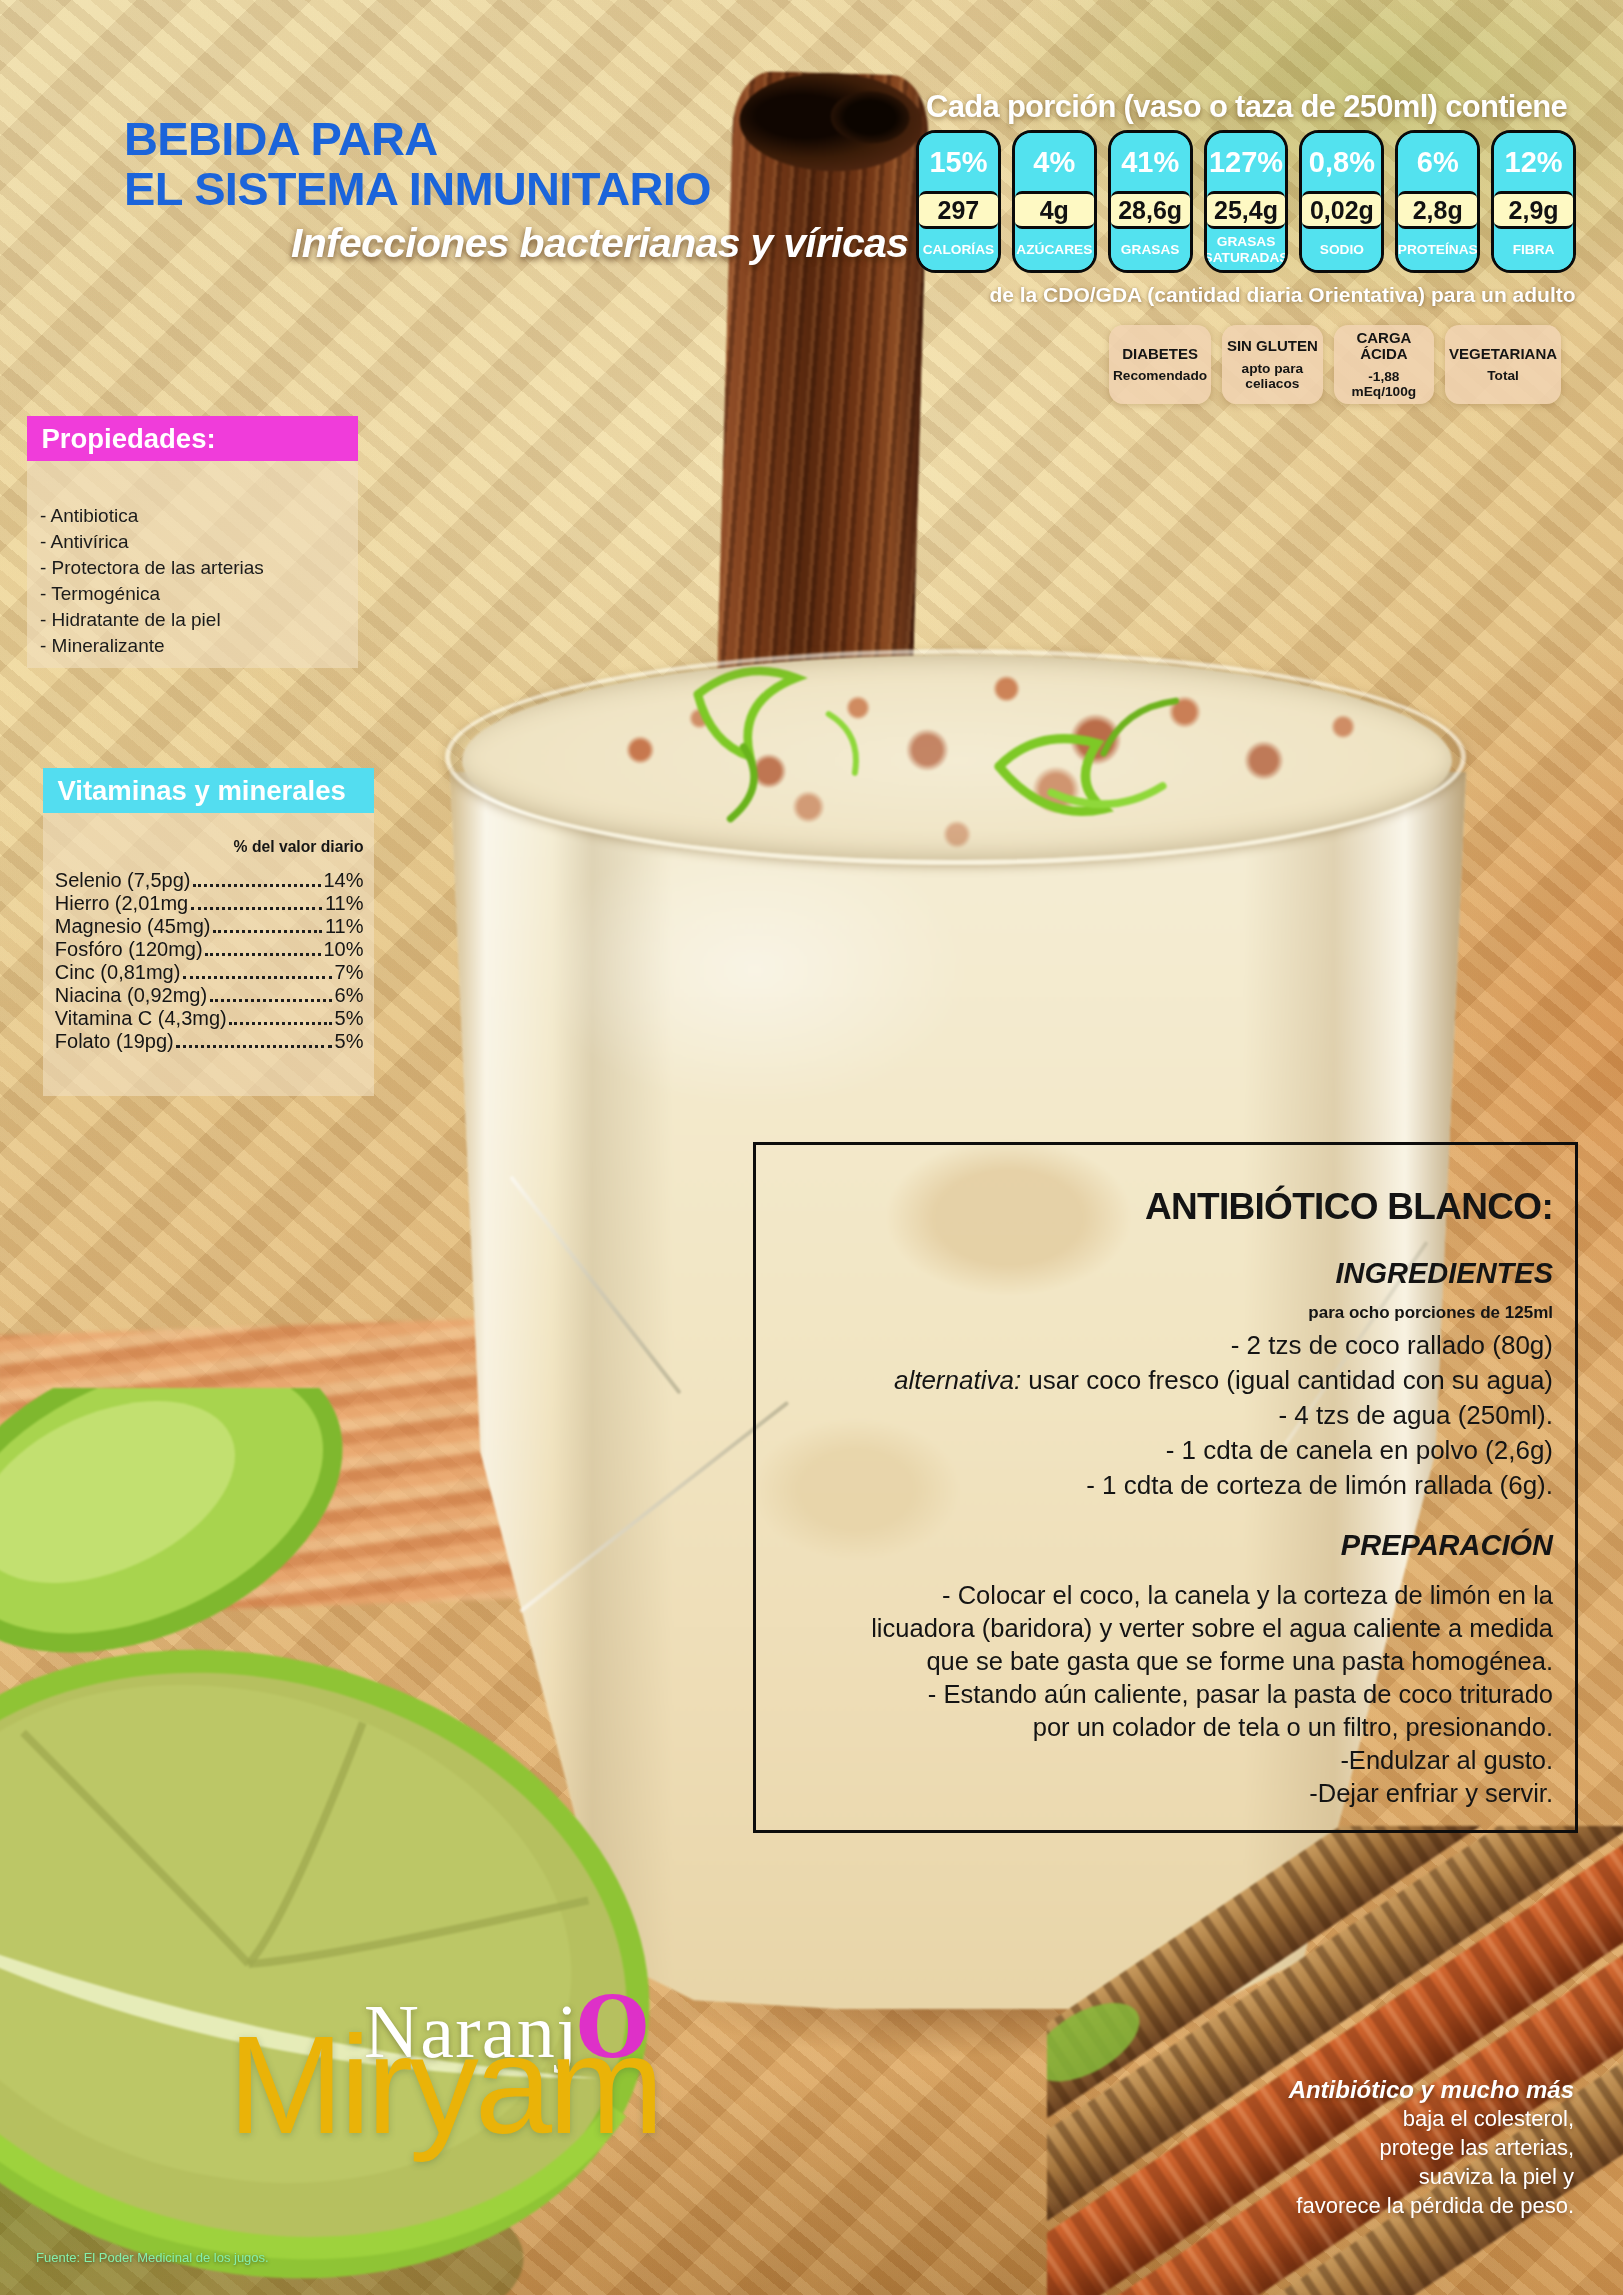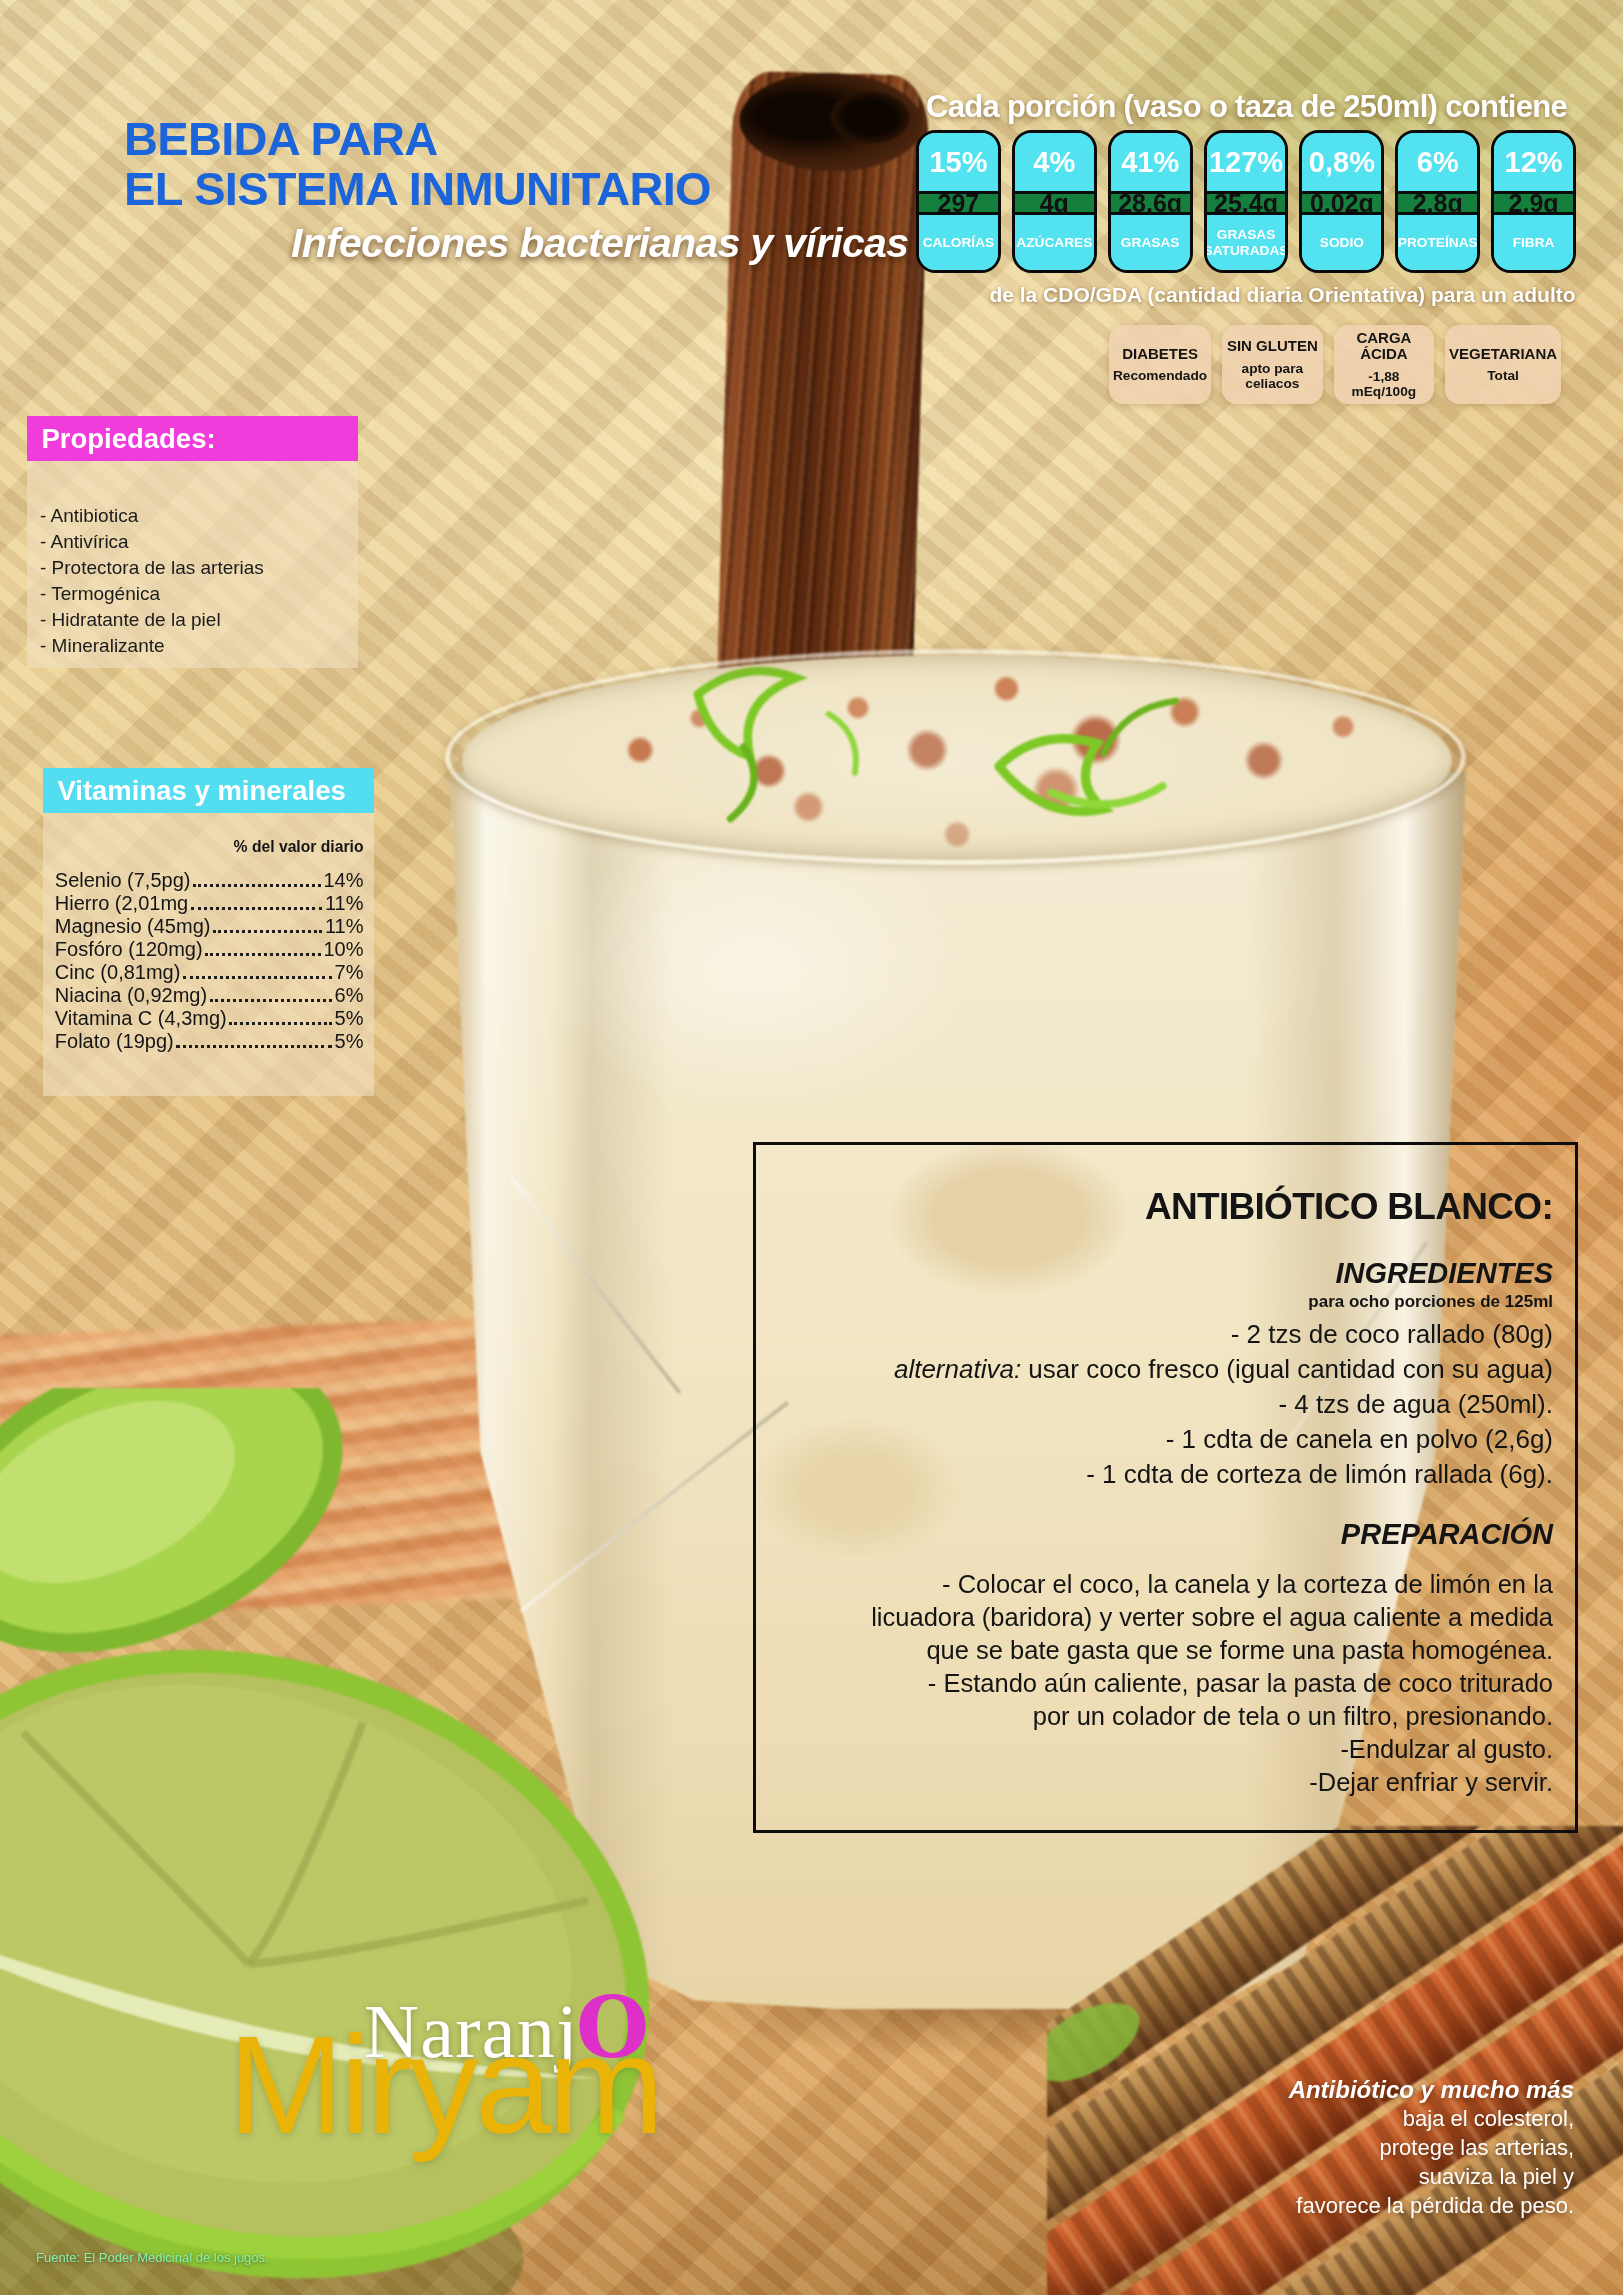--- a/index.html
+++ b/index.html
@@ -81,23 +81,23 @@
     text-shadow:0 2.6px 5.9px rgba(70,35,8,.75);letter-spacing:-0.7px;}
   .nut-header{width:661px;text-align:center;font-weight:bold;font-size:31px;color:#fff;
     letter-spacing:-0.7px;text-shadow:0 2px 5.2px rgba(90,60,20,.55);}
   .nut-foot{width:661px;text-align:center;font-weight:bold;font-size:21px;color:#fff;
     text-shadow:0 1.3px 3.9px rgba(90,60,20,.6);padding-left:72px;}
   #pills{display:flex;gap:11px;width:660px;height:143px;}
   .pill{flex:1;display:flex;flex-direction:column;border:3.9px solid #0a0a0a;border-radius:19.6px;
     overflow:hidden;background:#53e2ef;}
   .pill-top{height:58px;display:flex;align-items:center;justify-content:center;
     color:#fff;font-weight:bold;font-size:29px;background:#53e2ef;}
-  .pill-mid{height:24px;display:flex;align-items:center;justify-content:center;
-    color:#111;font-weight:bold;font-size:25px;background:#15803d;
-    border-top:3.3px solid #0a0a0a;border-bottom:3.3px solid #0a0a0a;}
+  .pill-mid{height:38px;display:flex;align-items:center;justify-content:center;
+    color:#111;font-weight:bold;font-size:25px;background:#fef9c3;
+    border-top:3.3px solid #0a0a0a;border-bottom:3.3px solid #0a0a0a;border-radius:7px;}
   .pill-bot{flex:1;display:flex;align-items:center;justify-content:center;text-align:center;
     color:#fff;font-weight:bold;font-size:13.7px;line-height:15.7px;background:#53e2ef;padding:1.3px 2.6px;}
   #badges{display:flex;gap:11px;width:452px;height:79px;}
   .badge{flex:1;display:flex;flex-direction:column;align-items:center;justify-content:center;
     background:rgba(240,211,176,.88);border-radius:14.4px;color:#141414;text-align:center;
     padding:2.6px 3.9px;box-shadow:0 1.3px 6.5px rgba(120,80,30,.25);}
   .badge-l1{font-weight:bold;font-size:15px;line-height:16.4px;}
   .badge-l2{font-weight:bold;font-size:13.7px;line-height:15px;margin-top:6.5px;}
   .panel{width:331px;}
   .panel-h{height:45px;display:flex;align-items:center;padding-left:14.4px;
@@ -108,21 +108,21 @@
   #prop-body{height:207px;padding:42px 6.5px 0 13px;}
   .prop-item{font-size:19px;line-height:26px;color:#1b1b1b;}
   #vit-body{height:283px;padding:25px 10.5px 0 11.8px;}
   .vit-sub{text-align:right;font-weight:bold;font-size:15.7px;color:#151515;margin-bottom:13px;}
   .vit-row{display:flex;align-items:baseline;font-size:20px;line-height:23px;color:#151515;}
   .vit-lead{flex:1;border-bottom:3.9px dotted #1d1d1d;margin:0 2.6px;align-self:flex-end;margin-bottom:4.6px;}
   .recipe-box{left:753px;top:1142px;width:825px;height:691px;border:3.3px solid #0d0d0d;
     text-align:right;padding-right:22px;color:#141414;}
   .rx-title{margin-top:41px;font-weight:bold;font-size:37px;letter-spacing:-0.7px;}
   .rx-h{margin-top:29px;font-weight:bold;font-style:italic;font-size:29px;}
-  .rx-note{font-weight:bold;font-size:17px;margin-top:2px;}
+  .rx-note{font-weight:bold;font-size:17px;margin-top:13px;}
   #ing-lines{margin-top:5.2px;}
   #ing-lines div{font-size:26px;line-height:35px;white-space:nowrap;}
   #ing-lines em{font-style:italic;}
   .rx-h2{margin-top:26px;font-weight:bold;font-style:italic;font-size:29px;}
   #prep-lines{margin-top:17px;}
   #prep-lines div{font-size:25.5px;line-height:33px;white-space:nowrap;}
   .logo-naranjo{left:364px;top:1978px;font-family:"Liberation Serif",serif;font-size:76px;
     color:#fff;text-shadow:0 2px 6.5px rgba(60,60,20,.4);letter-spacing:1.3px;}
   .logo-o{color:#de30c8;font-weight:bold;font-size:84px;font-family:"DejaVu Serif",serif;
     letter-spacing:0;margin-left:-2.6px;text-shadow:none;}

